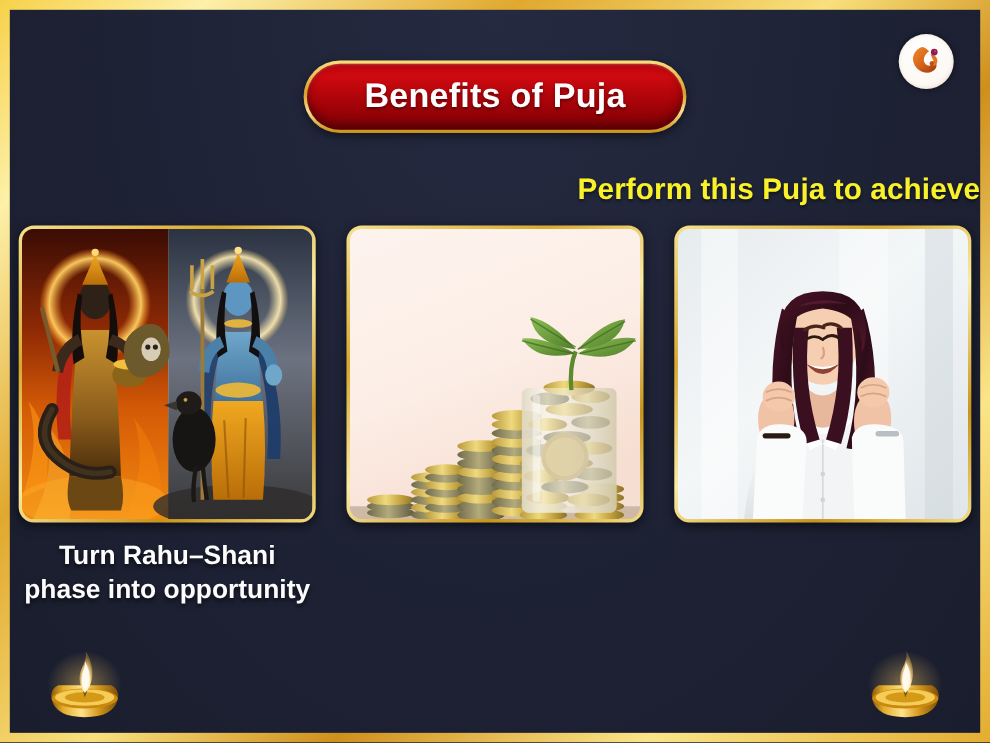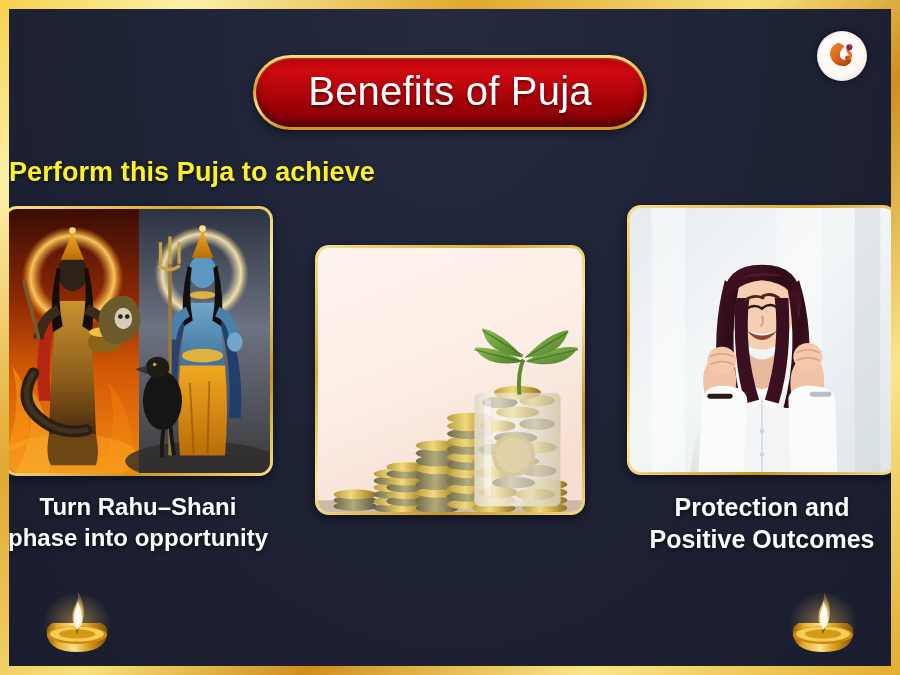--- a/index.html
+++ b/index.html
@@ -49,38 +49,38 @@
     box-shadow:0 3px 9px rgba(0,0,0,.5);
   }
   #title-pill-inner {
     border-radius:999px;
     padding:11px 52px 13px;
     background:linear-gradient(180deg,#b9060c 0%,#cf0a10 18%,#a40308 62%,#7d0206 100%);
     box-shadow:inset 0 1px 2px rgba(255,255,255,.18),
                inset 0 -4px 10px rgba(0,0,0,.42);
   }
   #title-text {
-    font-size:40px; font-weight:400; letter-spacing:.2px;
+    font-size:31px; font-weight:700; letter-spacing:.2px;
     color:#fdfdfd; white-space:nowrap;
     text-shadow:0 2px 3px rgba(0,0,0,.45);
   }
 
   
   #subtitle {
     position:absolute; left:0; right:0; top:148px;
-    text-align:left;
+    text-align:right;
     font-size:27px; font-weight:700;
     color:#f9f12a; letter-spacing:.1px;
     text-shadow:0 2px 3px rgba(0,0,0,.55);
   }
 
   
   #cards {
     position:absolute; left:0; right:0; top:196px;
-    display:flex; justify-content:center; gap:42px;align-items:center;
+    display:flex; justify-content:center; gap:28px;
   }
   .card { width:270px; display:flex; flex-direction:column; align-items:center; }
 
   .thumb {
     width:270px; height:270px;
     border-radius:14px;
     padding:3px;
     background:linear-gradient(145deg,#f6e18c 0%,#d9a92f 28%,#fbeca4 52%,#c9941b 78%,#f3dd84 100%);
     box-shadow:0 3px 10px rgba(0,0,0,.55);
   }
@@ -478,21 +478,20 @@
               <rect x="79" y="190" width="26" height="5" rx="2.5" fill="#2b1a14"></rect>
 
               <path d="M166 196 q-6 -28 6 -40 q12 -10 22 2 q8 12 2 38 Z" fill="#f0c3a6"></path>
               <ellipse cx="182" cy="152" rx="15" ry="14" fill="#f3c8ab"></ellipse>
               <path d="M170 148 q12 -6 24 0 M170 156 q12 -6 24 0" stroke="#d7a486" stroke-width="1.6" fill="none"></path>
               <path d="M162 194 q4 -14 26 -12 q22 2 22 16 l2 72 l-48 0 Z" fill="#fafbfb"></path>
               <rect x="184" y="188" width="22" height="5" rx="2.5" fill="#b9bec2"></rect>
             </svg>
           </div>
         </div>
-        <div class="caption">Protection and Positive Outcomes</div>
       </div>
 
     </div>
 
     <div class="diya" id="diya-left">
       <svg viewBox="0 0 92 78">
         <defs>
           <linearGradient id="diyaBodyL" x1="0" y1="0" x2="1" y2="0">
             <stop offset="0%" stop-color="#8a5a0c"></stop>
             <stop offset="18%" stop-color="#e4ad2b"></stop>

